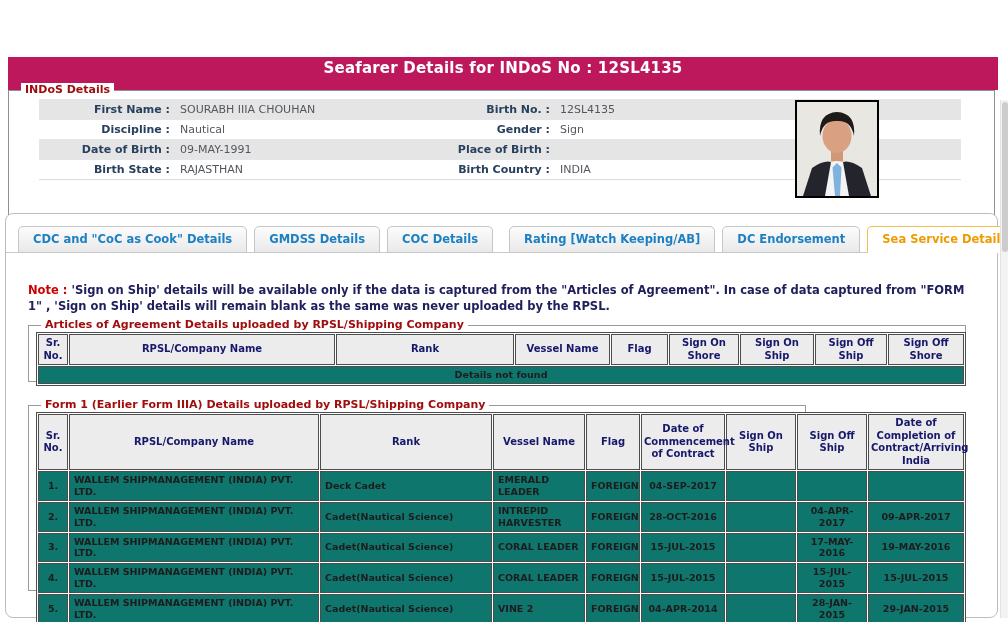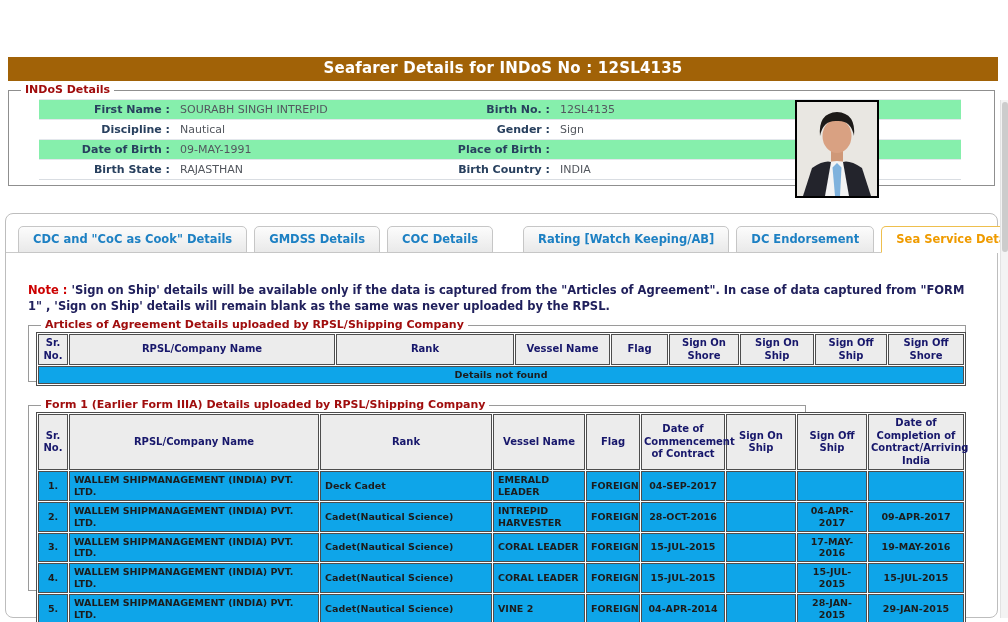--- a/index.html
+++ b/index.html
@@ -1,35 +1,35 @@
 <!DOCTYPE html>
 <html><head>
 <meta charset="utf-8">
 <style>
   * { box-sizing: border-box; margin: 0; padding: 0; }
   html, body { width: 1008px; height: 622px; background: #ffffff; overflow: hidden; }
   body { font-family: "DejaVu Sans", "Liberation Sans", sans-serif; position: relative; }
 
   .title-bar {
-    position: absolute; left: 8px; top: 57px; width: 990px; height: 24px;
-    background: #a16207; color: #ffffff; font-weight: bold; font-size: 15px;
+    position: absolute; left: 8px; top: 57px; width: 990px; height: 33px;
+    background: #be185d; color: #ffffff; font-weight: bold; font-size: 15px;
     text-align: center; line-height: 23px; letter-spacing: 0.2px;
   }
 
   
   .box { position: absolute; border: 1px solid #8a8a8a; background: #ffffff; }
   .legend {
     position: absolute; top: -8px; left: 12px; background: #ffffff;
     padding: 0 4px; color: #a00d0d; font-weight: bold; font-size: 11px; white-space: nowrap;
   }
 
-  .indos-box { left: 8px; top: 90px; width: 987px; height: 96px; border-color: #8f8f8f; }
+  .indos-box { left: 8px; top: 90px; width: 987px; height: 137px; border-color: #8f8f8f; }
   .indos-rows { position: absolute; left: 30px; top: 8px; width: 922px; border-bottom: 1px solid #d9dde2; }
   .drow { display: flex; align-items: center; height: 20px; font-size: 11px; border-top: 1px solid #e3e7ec; }
-  .drow.alt { background: #86efac; }
+  .drow.alt { background: #e5e5e5; }
   .drow .lbl { flex: 0 0 135px; text-align: right; font-weight: bold; color: #28405e; padding-right: 4px; white-space: nowrap; }
   .drow .val { flex: 0 0 215px; color: #53575e; padding-left: 6px; white-space: nowrap; }
   .drow .lbl2 { flex: 0 0 165px; text-align: right; font-weight: bold; color: #28405e; padding-right: 4px; white-space: nowrap; }
   .drow .val2 { flex: 1; color: #53575e; padding-left: 6px; white-space: nowrap; }
 
   .photo {
     position: absolute; left: 795px; top: 100px; width: 84px; height: 98px;
     border: 2px solid #000000; background: #e9e7e3; z-index: 5; overflow: hidden;
   }
   .photo svg { display: block; width: 100%; height: 100%; }
@@ -40,21 +40,21 @@
   }
   .tab-underline { position: absolute; left: 6px; top: 252px; width: 991px; height: 1px; background: #c9c9c9; z-index: 2; }
 
   .tabs { position: absolute; left: 18px; top: 226px; display: flex; gap: 7px; z-index: 3; }
   .tab {
     height: 27px; line-height: 25px; padding: 0 14px; white-space: nowrap;
     border: 1px solid #c6c6c6; border-radius: 5px 5px 0 0; cursor: pointer;
     background: linear-gradient(#fcfcfc, #e9e9e9);
     color: #1d80c3; font-weight: bold; font-size: 11.5px;
   }
-  .tab.gap { margin-left: 23px; }
+  .tab.gap { margin-left: 9px; }
   .tab.active {
     background: #ffffff; border-color: #eebf4e; border-bottom: 1px solid #ffffff;
     color: #ef9b00;
   }
 
   .note { position: absolute; left: 28px; top: 283px; width: 950px; z-index: 2;
     font-size: 11.5px; font-weight: bold; color: #20205c; line-height: 1.35; }
   .note .note-prefix { color: #cc0000; }
 
   .articles-box { left: 28px; top: 325px; width: 938px; height: 57px; border-color: #9a9a9a; z-index: 2; }
@@ -64,21 +64,21 @@
     border-collapse: separate; border-spacing: 1px;
     border: 1px solid #4d4d4d; background: #ffffff;
     margin: 6px 7px 0 7px; width: 922px; table-layout: fixed;
   }
   table.grid th {
     border: 1px solid #4d4d4d; background: #ececec; color: #17176b;
     font-weight: bold; text-align: center; vertical-align: middle;
     font-size: 10px; padding: 2px 2px; line-height: 1.25;
   }
   table.grid td {
-    border: 1px solid #4d4d4d; background: #0ea5e9; color: #1c1c1c;
+    border: 1px solid #4d4d4d; background: #0f766e; color: #1c1c1c;
     font-weight: bold; font-size: 9.5px; padding: 2px 4px; vertical-align: middle; line-height: 1.25;
   }
   td.c { text-align: center; }
   td.empty-msg { text-align: center; color: #e60000; font-size: 11px; padding: 1px 0; }
 
   .scrollbar {
     position: absolute; right: 0; top: 100px; width: 8px; height: 518px;
     background: #f3f3f3; border-left: 1px solid #e2e2e2; z-index: 6;
   }
   .scroll-thumb { position: absolute; left: 1px; top: 2px; width: 6px; height: 150px; background: #cccccc; border-radius: 3px; }
@@ -88,21 +88,21 @@
 
 <div class="page">
 
   <div class="title-bar">Seafarer Details for INDoS No : 12SL4135</div>
 
   <div class="box indos-box">
     <span class="legend">INDoS Details</span>
     <div class="indos-rows">
       <div class="drow alt">
         <span class="lbl">First Name :</span>
-        <span class="val">SOURABH SINGH INTREPID</span>
+        <span class="val">SOURABH IIIA CHOUHAN</span>
         <span class="lbl2">Birth No. :</span>
         <span class="val2">12SL4135</span>
       </div>
       <div class="drow">
         <span class="lbl">Discipline :</span>
         <span class="val">Nautical</span>
         <span class="lbl2">Gender :</span>
         <span class="val2">Sign</span>
       </div>
       <div class="drow alt">

